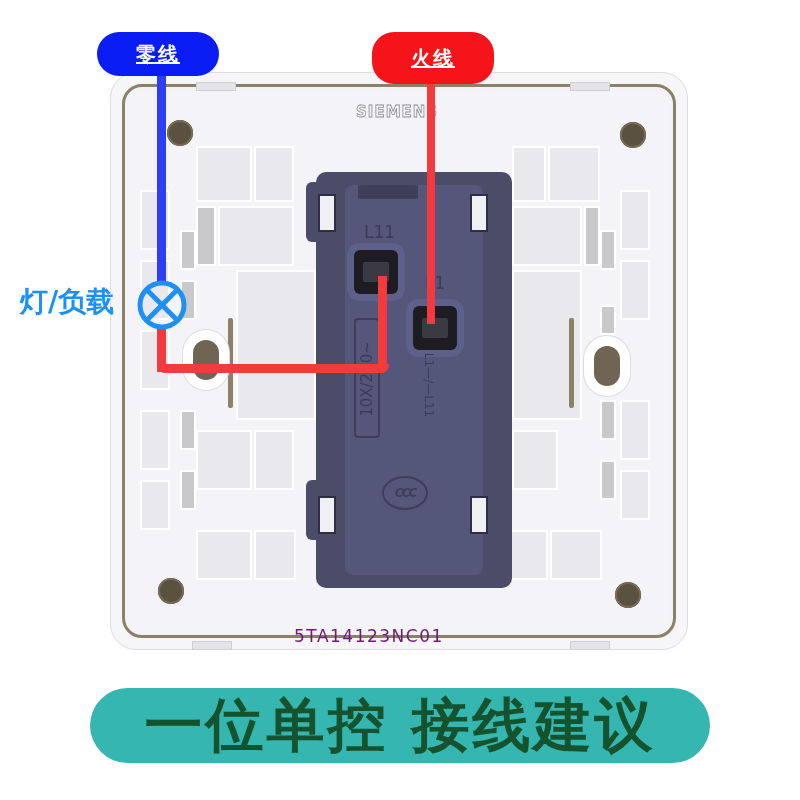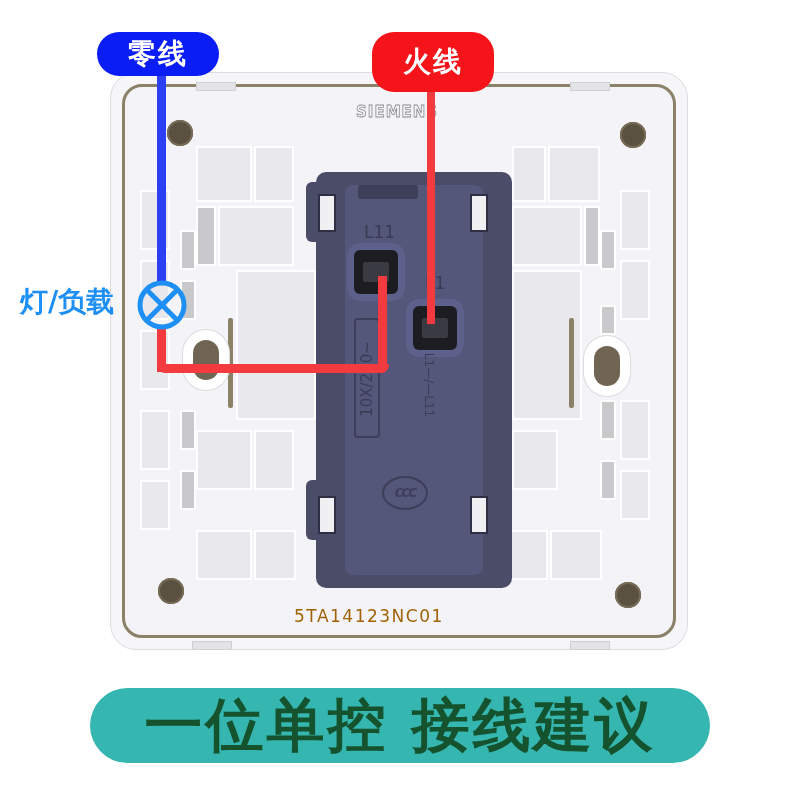--- a/index.html
+++ b/index.html
@@ -25,42 +25,42 @@
       background: #f4f4f8; border-radius: 16px;
     }
     .clip-tab { background: #e4e4e8; border: 1px solid #cfcfd4; box-sizing: border-box; height: 9px; width: 40px; }
     .screw-hole { width: 26px; height: 26px; border-radius: 50%; background: #5b5141; box-shadow: inset 0 0 0 2px #766b55; }
     .oval-hole { width: 26px; height: 40px; border-radius: 13px; background: #6f6552; box-shadow: 0 0 0 10px #ffffff, 0 0 0 11px #dcdce0; }
     .slot { width: 5px; height: 90px; background: #8a8166; border-radius: 2px; }
     .cell { background: #e9e9ed; border: 2px solid #ffffff; box-sizing: border-box; }
     .cell.dark { background: #c9c9cc; }
     .brand { font-family: "DejaVu Sans", sans-serif; font-size: 15px; color: #f4f4f8; letter-spacing: 1px;
       -webkit-text-stroke: 0.8px #8c8c92; font-weight: bold; }
-    .model { font-family: "DejaVu Sans", sans-serif; font-size: 17px; color: #a16207; letter-spacing: 1.5px; }
+    .model { font-family: "DejaVu Sans", sans-serif; font-size: 17px; color: #701a75; letter-spacing: 1.5px; margin-top: 20px; }
 
     
     .mech { left: 316px; top: 172px; width: 196px; height: 416px; background: #4a4c68; border-radius: 10px; }
     .mech-body { left: 345px; top: 185px; width: 138px; height: 390px; background: #54567a; border-radius: 8px; }
     .mech-ear { background: #4a4c68; width: 40px; height: 60px; border-radius: 6px; }
     .latch { width: 18px; height: 38px; background: #f0f0f2; border: 2px solid #2e2f44; box-sizing: border-box; }
     .terminal { width: 44px; height: 44px; background: #1c1c22; border-radius: 6px; box-shadow: 0 0 0 7px #5d608a; }
     .terminal-inner { width: 26px; height: 20px; background: #3a3a42; border-radius: 2px; }
     .emboss { color: #3a3c56; font-family: "DejaVu Sans", sans-serif; }
     .rating-box { border: 2px solid #3d3f5a; border-radius: 4px; width: 26px; height: 120px; box-sizing: border-box; }
     .ccc { width: 42px; height: 30px; border: 2px solid #3d3f5a; border-radius: 50%; color: #3d3f5a; font-size: 12px;
       display: flex; align-items: center; justify-content: center; font-weight: bold; letter-spacing: -2px; font-style: italic; }
 
     
     .wire-blue { background: #2c3ff5; }
     .wire-red { background: #f23a3f; }
 
     
-    .pill { border-radius: 22px; color: #ffffff; font-size: 28px; font-weight: bold; display: flex; align-items: center; justify-content: center; letter-spacing: 2px; }
+    .pill { border-radius: 22px; color: #ffffff; font-size: 20px; font-weight: bold; display: flex; align-items: center; justify-content: center; letter-spacing: 2px; text-decoration: underline; }
     .pill-neutral { left: 97px; top: 32px; width: 122px; height: 44px; background: #0a1df5; }
-    .pill-live { left: 372px; top: 32px; width: 122px; height: 60px; background: #f5141a; }
+    .pill-live { left: 372px; top: 32px; width: 122px; height: 52px; background: #f5141a; }
     .load-label { left: 20px; top: 283px; font-size: 28px; font-weight: bold; color: #1e90f5; }
     .lamp { left: 136px; top: 279px; width: 52px; height: 52px; }
 
     .banner { left: 90px; top: 688px; width: 620px; height: 75px; background: #36b6b0; border-radius: 44px;
       color: #14532d; font-size: 58px; font-weight: bold; display: flex; align-items: center; justify-content: center; letter-spacing: 3px; }
   </style>
 </head>
 <body>
 
 <div class="abs plate-outer"></div>

